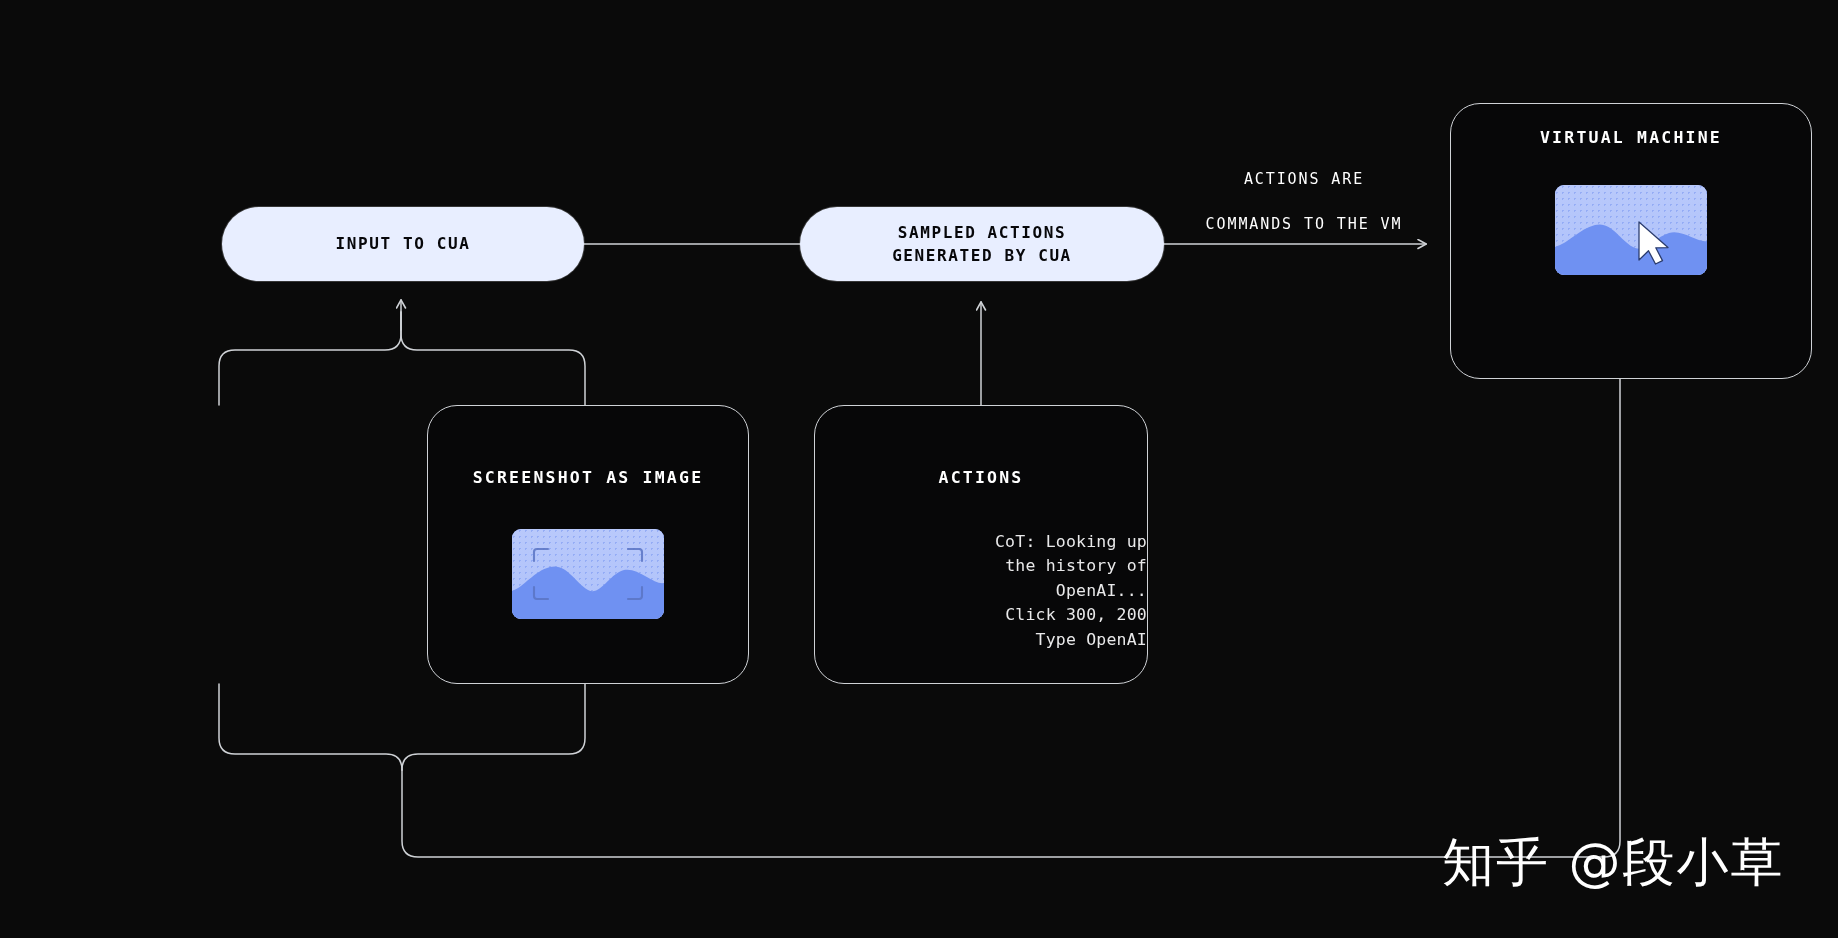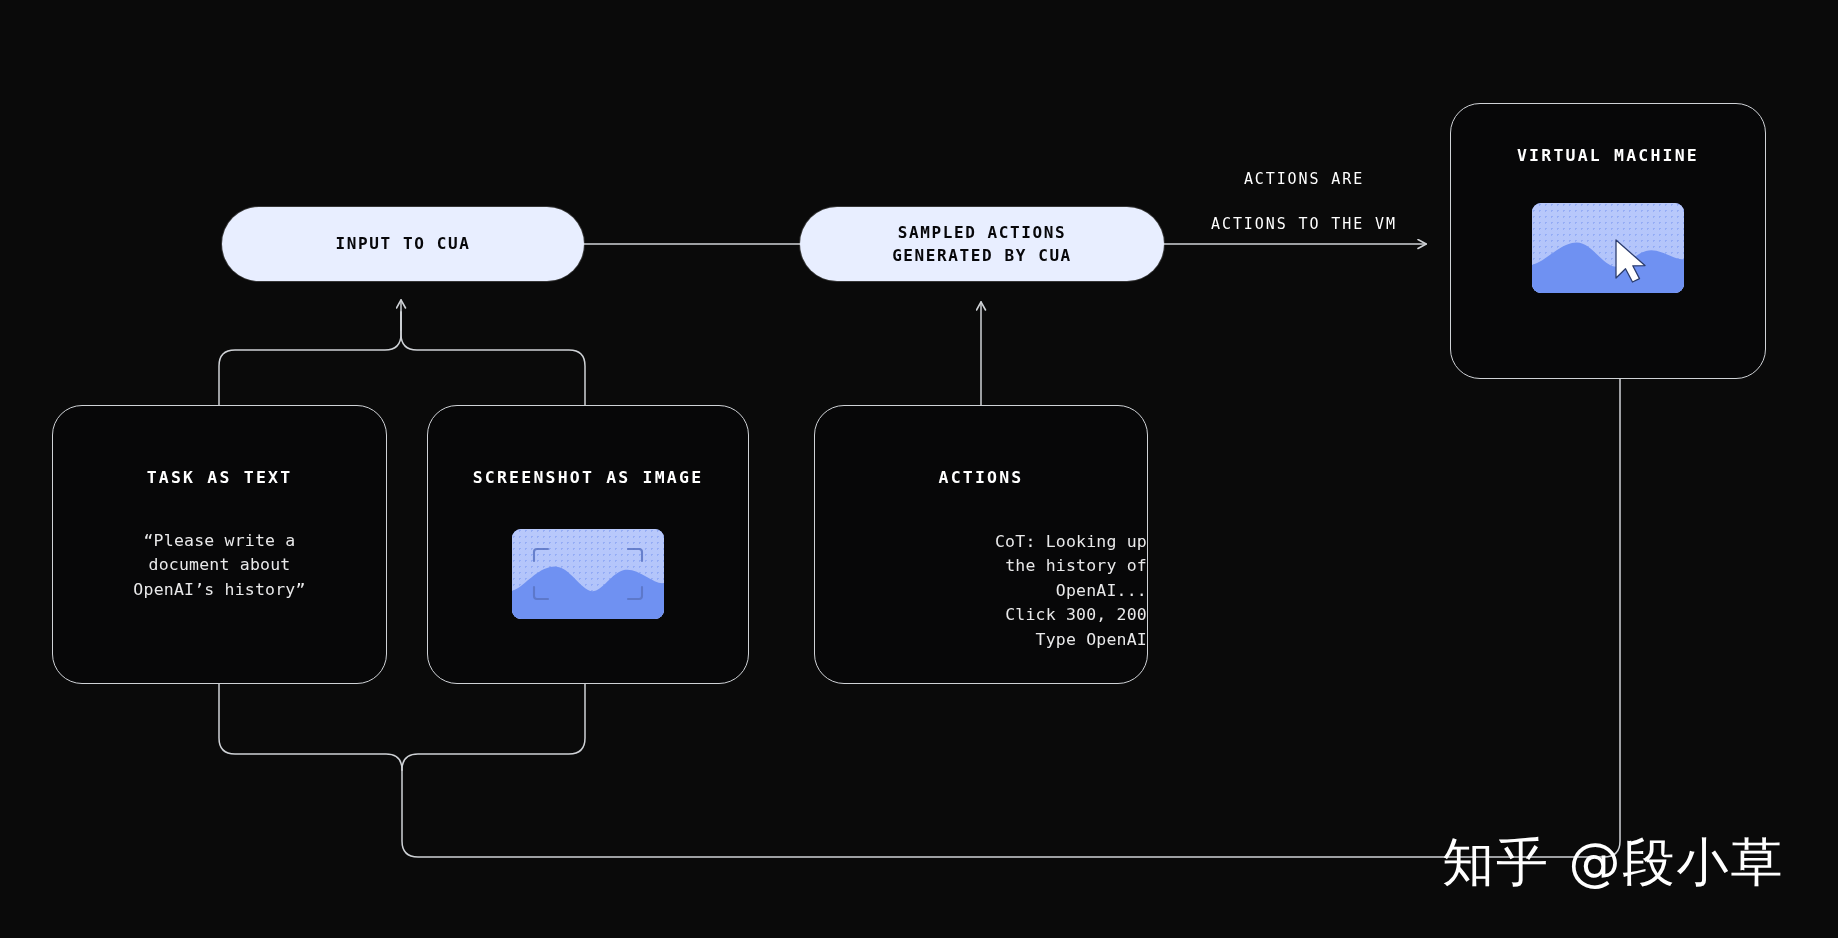--- a/index.html
+++ b/index.html
@@ -134,43 +134,37 @@
     <span class="l">INPUT TO CUA</span>
   </div>
 
   <div class="pill" style="left:800px; top:207px; width:364px; height:74px; flex-direction:column;">
     <span class="l">SAMPLED ACTIONS</span>
     <span class="l">GENERATED BY CUA</span>
   </div>
 
   <div class="edge-label" style="left:1184px; top:145px; width:240px;">
     <div>ACTIONS ARE</div>
-    <div>ACTIONS TO THE VM</div>
+    <div>COMMANDS TO THE VM</div>
   </div>
 
-  <div class="card" style="left:1450px; top:103px; width:316px; height:276px; justify-content:flex-start; padding-top:42px;">
+  <div class="card" style="left:1450px; top:103px; width:362px; height:276px; justify-content:flex-start; padding-top:24px;">
     <div class="card-title">VIRTUAL MACHINE</div>
 
     <div class="screen" style="width:152px; height:90px; margin-top:38px;">
       <div class="sky"></div>
       <svg viewBox="0 0 152 90" preserveAspectRatio="none">
         <path d="M0,62 C14,58 24,44 40,40 C56,36 64,54 78,62 C90,69 100,52 114,48 C128,44 142,58 152,56 L152,90 L0,90 Z" fill="#6f91f2"></path>
       </svg>
       <svg viewBox="0 0 152 90">
         <path d="M84,37 L84,75 L93.5,65.8 L100.5,79 L107.5,75.6 L100.8,62.8 L113,62.6 Z" fill="#ffffff" stroke="#2c3d6e" stroke-width="1.3" stroke-linejoin="round"></path>
       </svg>
     </div>
   </div>
 
-  <div class="card" style="left:52px; top:405px; width:335px; height:279px; justify-content:flex-start; padding-top:62px;">
-    <div class="card-title">TASK AS TEXT</div>
-    <div class="card-body body-center" style="margin-top:42px;">“Please write a
-document about
-OpenAI’s history”</div>
-  </div>
 
   <div class="card" style="left:427px; top:405px; width:322px; height:279px; justify-content:flex-start; padding-top:62px;">
     <div class="card-title">SCREENSHOT AS IMAGE</div>
 
     <div class="screen" style="width:152px; height:90px; margin-top:42px;">
       <div class="sky"></div>
       <svg viewBox="0 0 152 90" preserveAspectRatio="none">
         <path d="M0,62 C12,58 22,42 38,38 C54,34 62,52 76,61 C88,68 98,44 112,41 C126,38 142,56 152,54 L152,90 L0,90 Z" fill="#6f91f2"></path>
       </svg>
       <svg viewBox="0 0 152 90">

